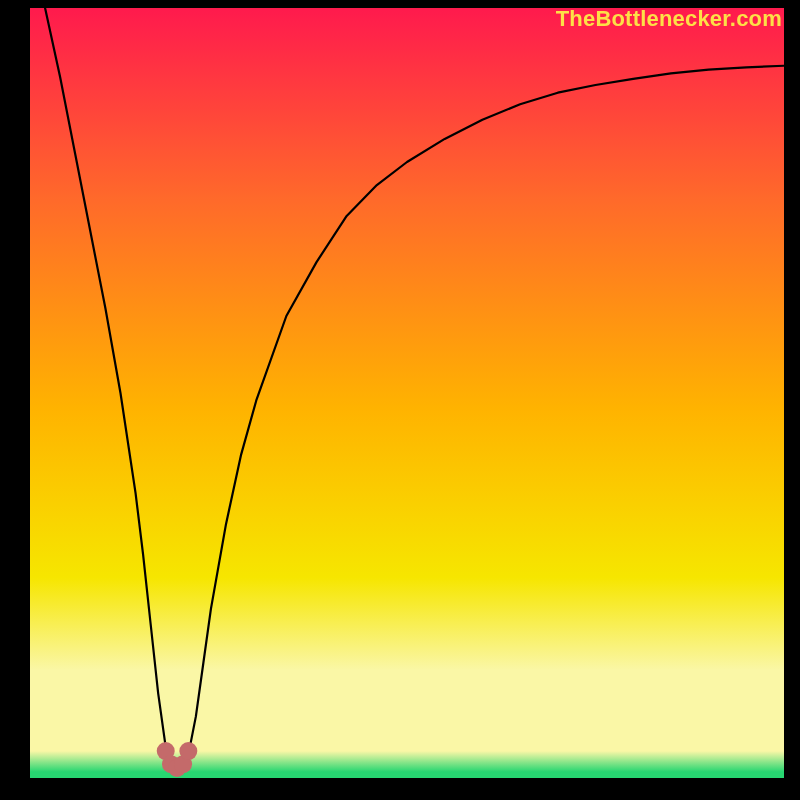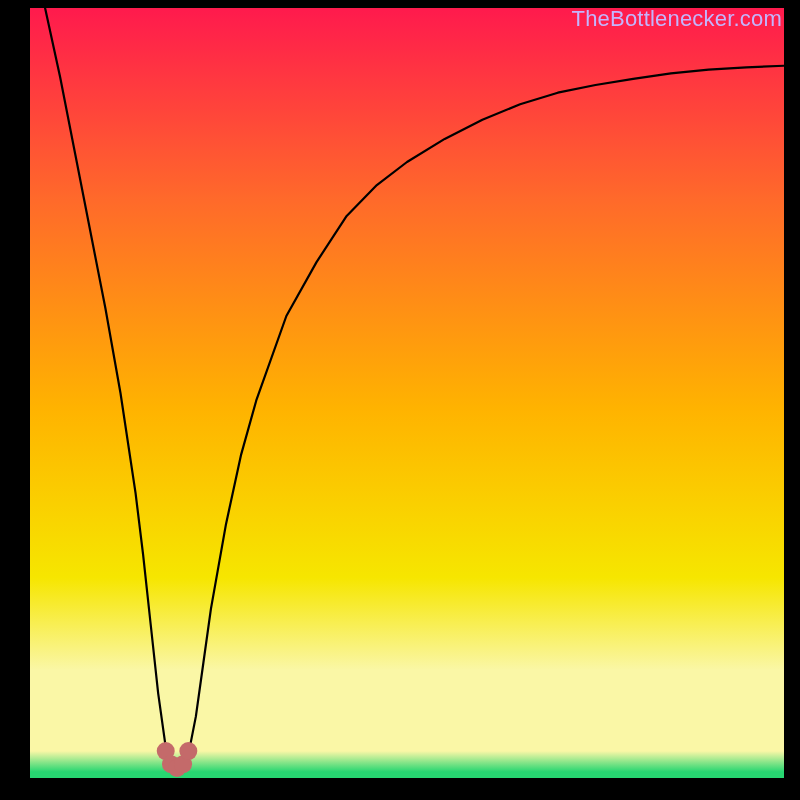--- a/index.html
+++ b/index.html
@@ -23,23 +23,23 @@
     position: absolute;
     left: 0;
     top: 0;
     width: 754px;
     height: 770px;
   }
   .watermark {
     position: absolute;
     top: 6px;
     right: 18px;
-    color: #c4b5fd;
+    color: #fde047;
     font-size: 22px;
-    font-weight: 400;
+    font-weight: 700;
     letter-spacing: 0.2px;
     pointer-events: none;
   }
 </style>
 </head>
 <body>
 
 <div class="frame">
   <svg class="plot-area" viewBox="0 0 754 770" preserveAspectRatio="none">
     <defs>

